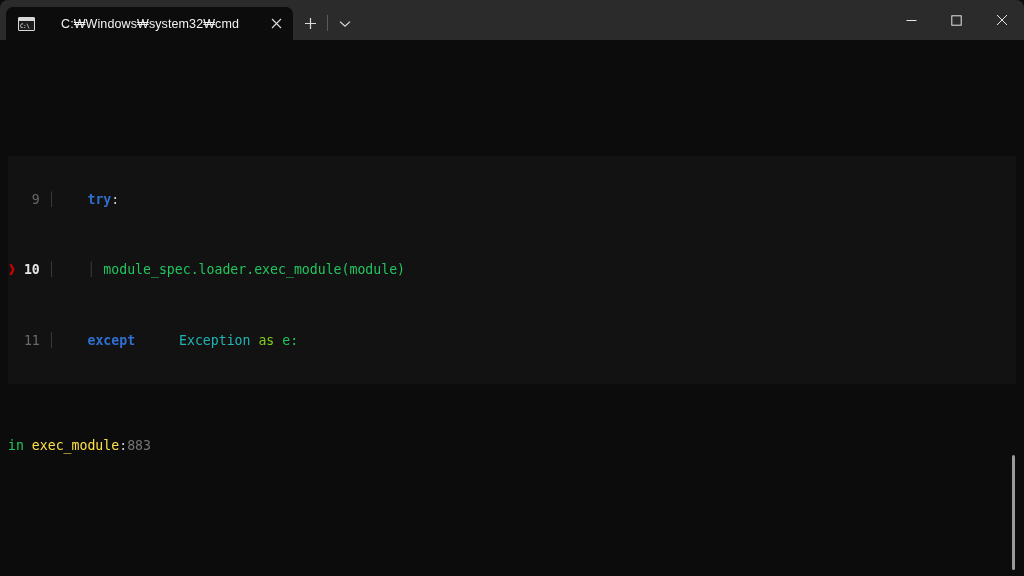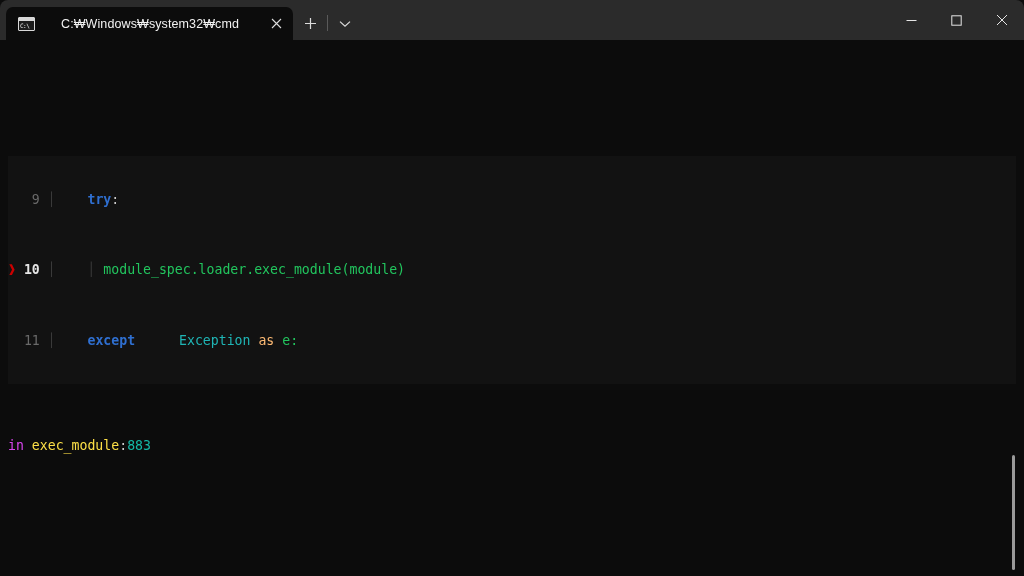--- a/index.html
+++ b/index.html
@@ -162,27 +162,27 @@
     background: #121212;
     display: block;
     width: 1008px;
   }
 
   
   .c-gutter   { color: #6a6a6a; }
   .c-gutter-b { color: #e5e5e5; font-weight: bold; }
   .c-arrow    { color: #cc0000; font-weight: bold; }
   .c-rule     { color: #3a3a3a; }
-  .c-kw       { color: #fdba74; }
+  .c-kw       { color: #84cc16; }
   .c-kw2      { color: #2f6fd0; font-weight: bold; }
   .c-class    { color: #1fb5b5; margin-left: 36px; }
   .c-name     { color: #22c55e; text-align: center; }
-  .c-in       { color: #d946ef; }
+  .c-in       { color: #22c55e; }
   .c-func     { color: #fde047; }
-  .c-lineno   { color: #14b8a6; margin-top: 12px; }
+  .c-lineno   { color: #737373; margin-top: 12px; }
   .c-white    { color: #cccccc; }
 
   
   #scrollbar {
     position: absolute;
     right: 9px;
     top: 415px;
     width: 3px;
     height: 115px;
     background: #9a9a9a;

